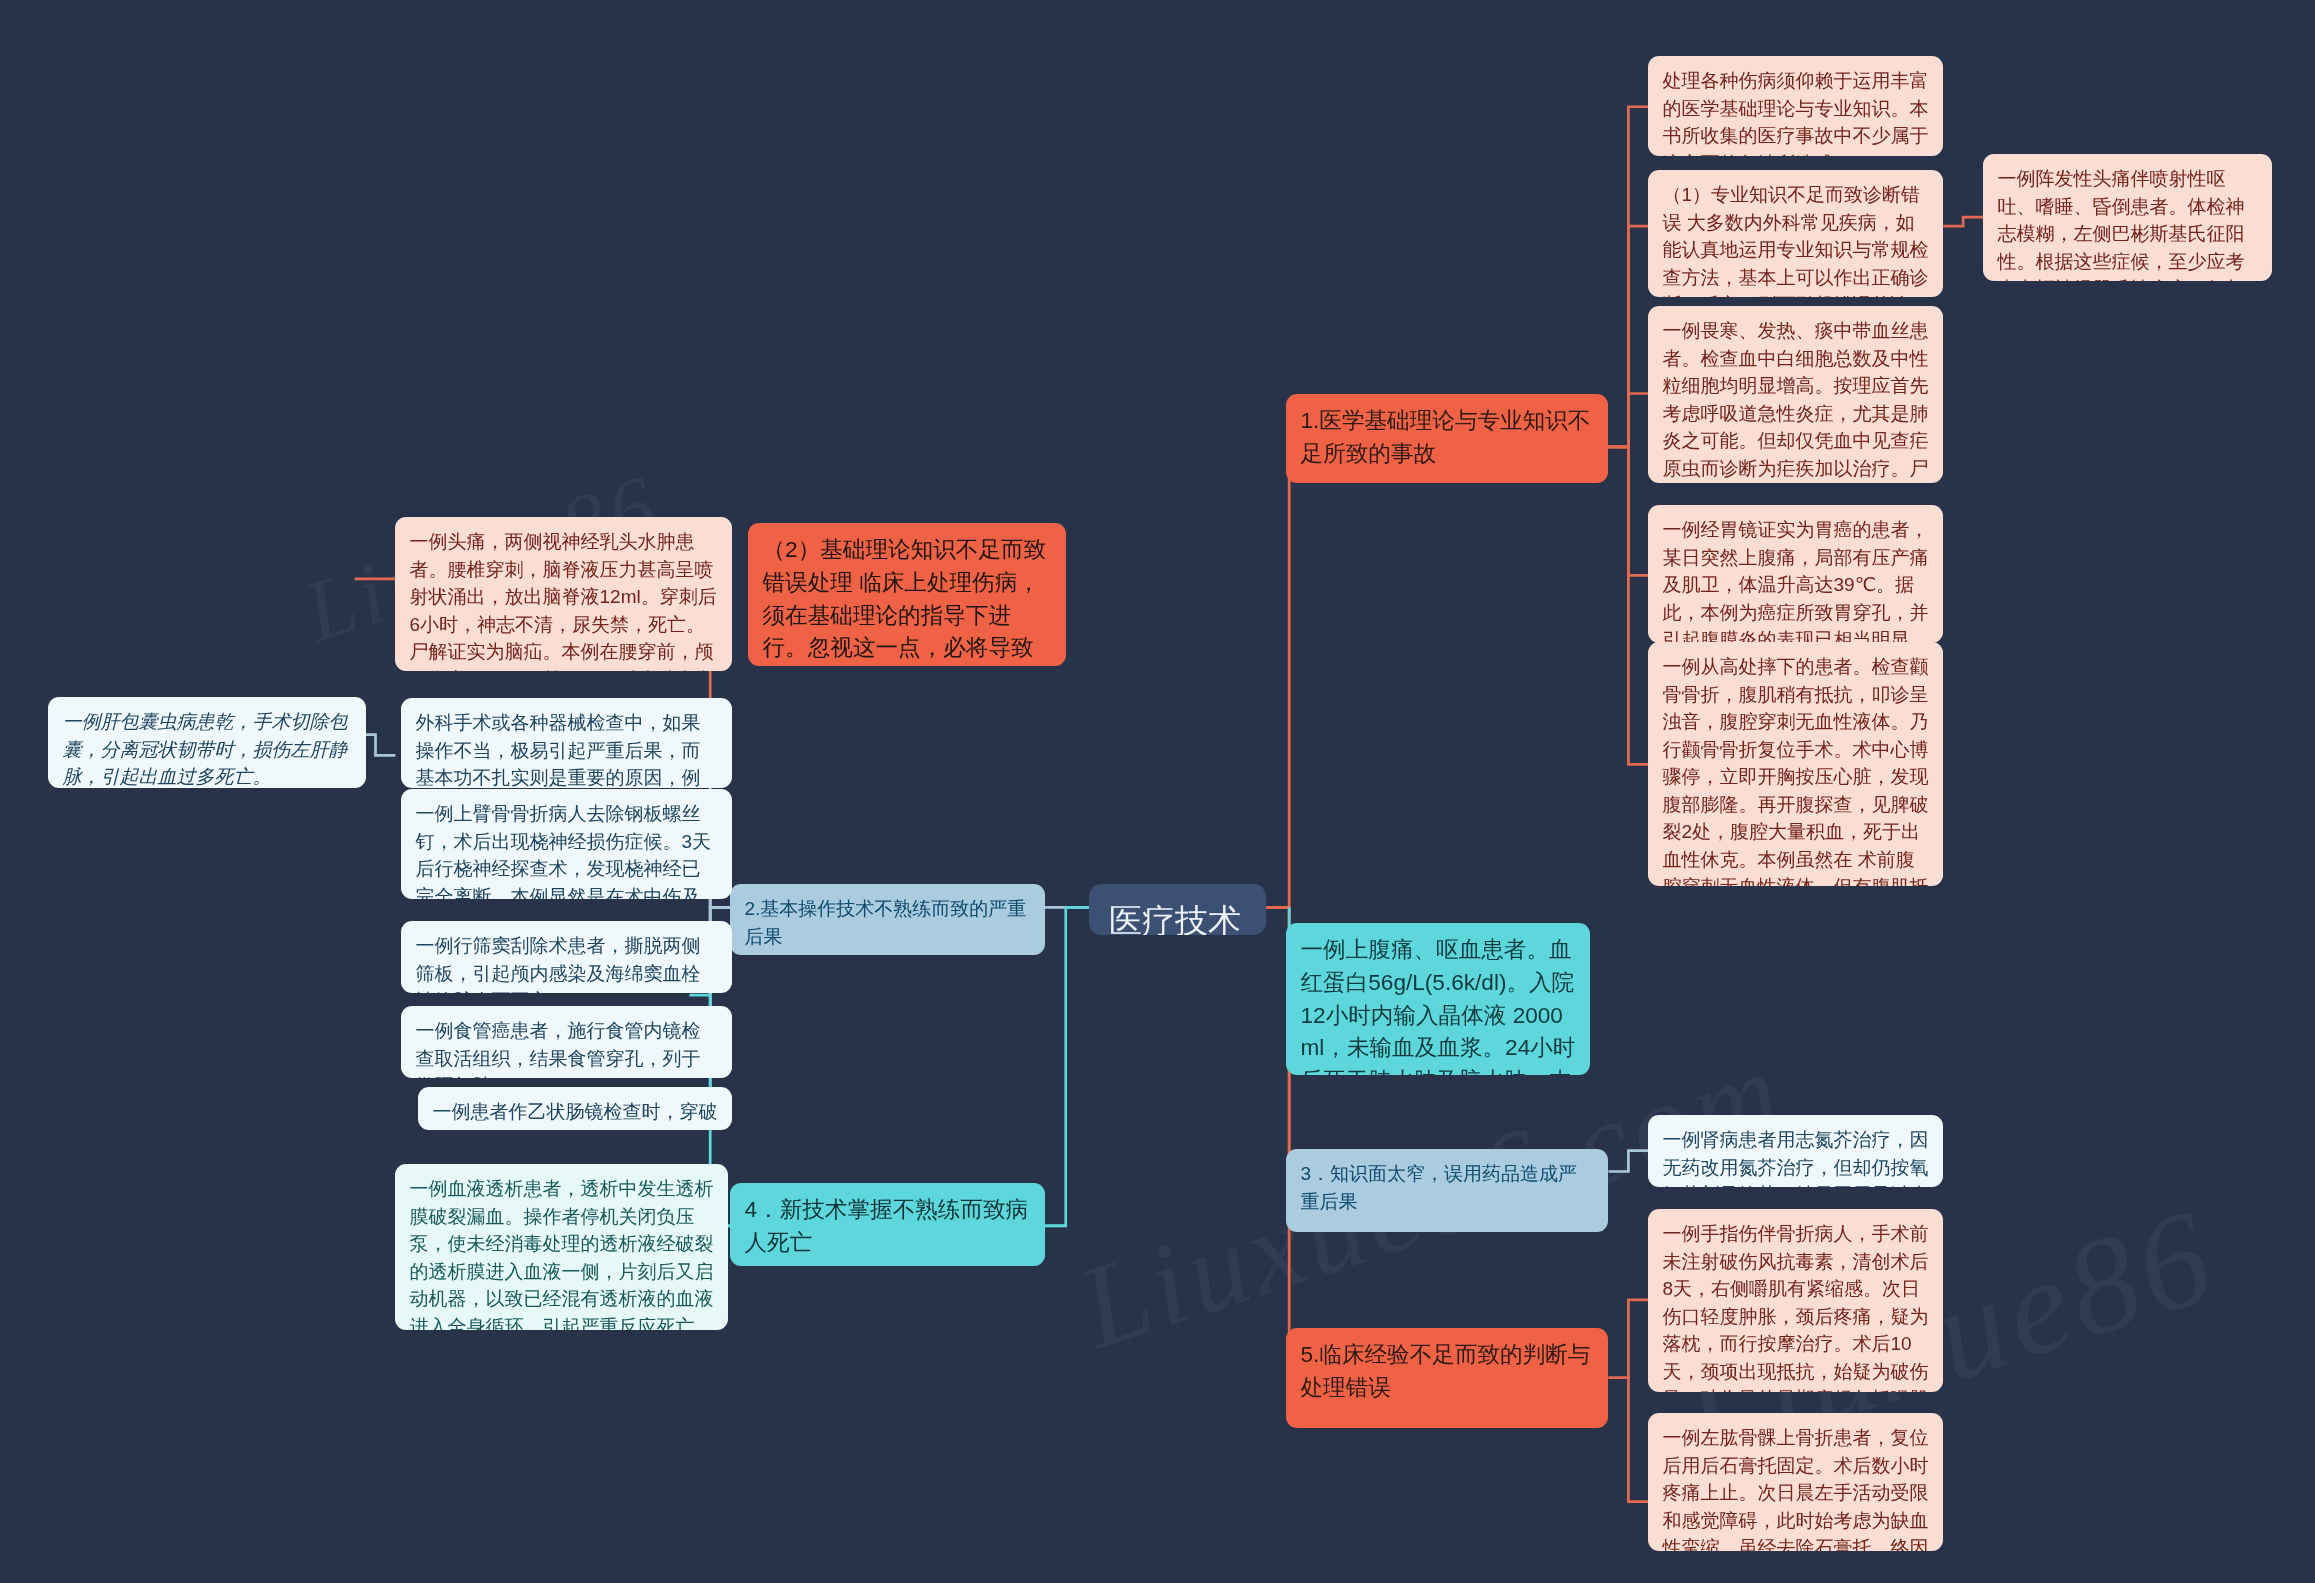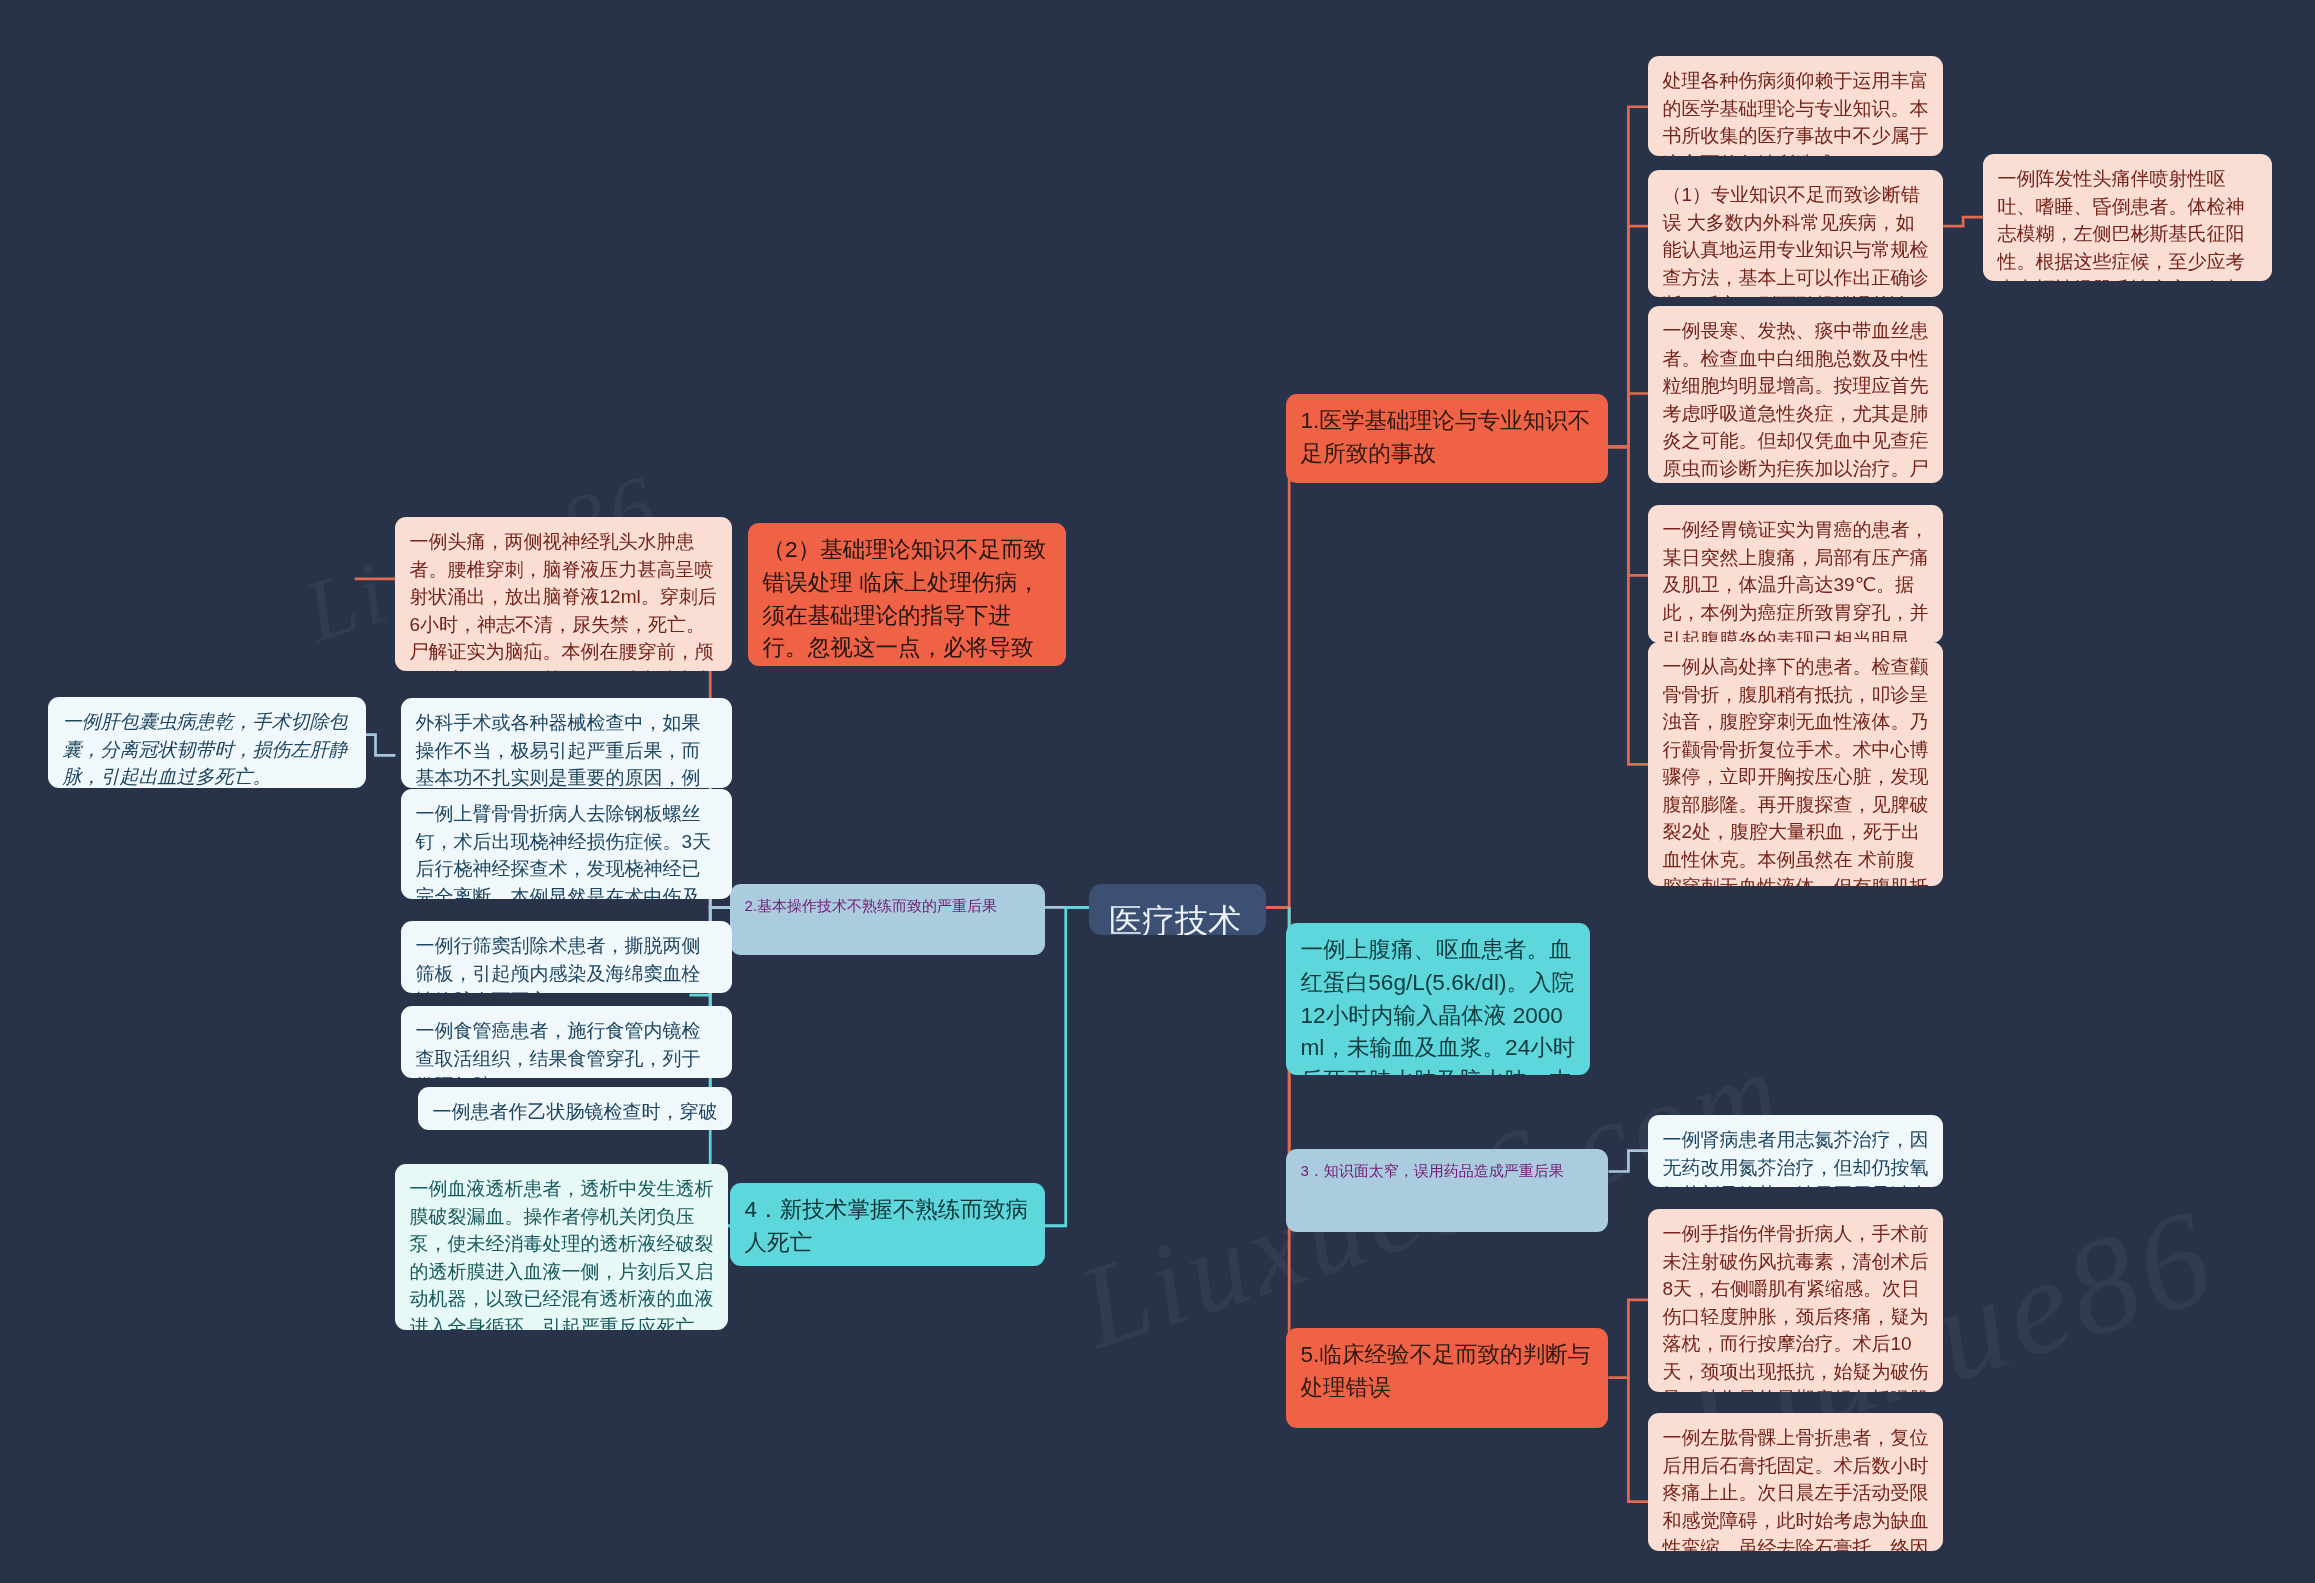--- a/index.html
+++ b/index.html
@@ -54,22 +54,22 @@
     color: #1f1410;
     font-size: 22.6px;
   }
   .peach {
     background: #fbded3;
     color: #73231a;
     font-size: 19px;
   }
   .blue {
     background: #abcbdf;
-    color: #701a75;
-    font-size: 15px;
+    color: #0c4a6e;
+    font-size: 19px;
   }
   .blue-pale {
     background: #f1f8fb;
     color: #1d4560;
     font-size: 19px;
   }
   .cyan {
     background: #5ed7dc;
     color: #0d3a3d;
     font-size: 22.6px;

